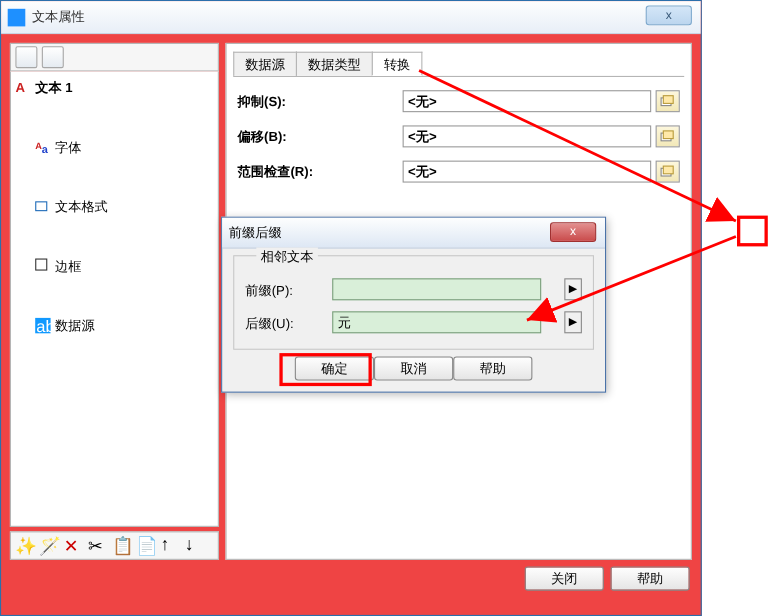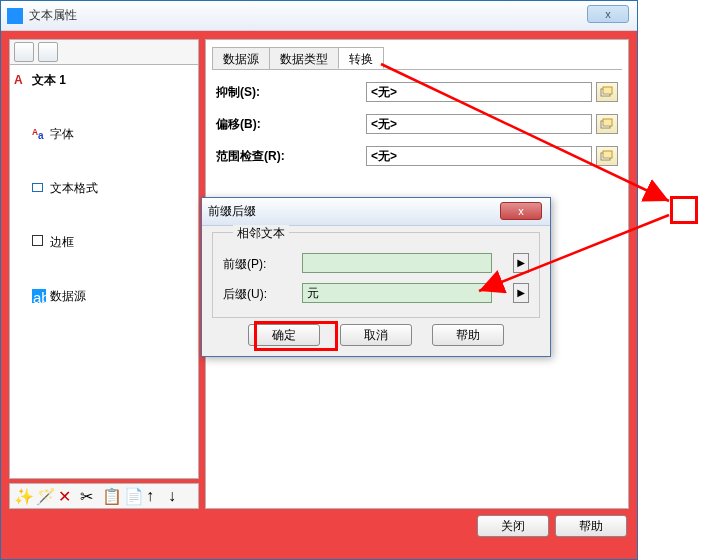--- a/index.html
+++ b/index.html
@@ -47,21 +47,21 @@
   
   .dialog { position: absolute; left: 200px; top: 196px; width: 350px; height: 160px; border: 1px solid #4a72a8; background:#f0f0f0; box-shadow: 2px 2px 8px rgba(0,0,0,0.3); z-index: 20;}
   .dialog .dtitle { height: 28px; background: linear-gradient(#fdfefe,#dde7f4); display:flex; align-items:center; padding:0 6px; font-size:12px; border-bottom:1px solid #c0cde0; position:relative;}
   .dialog .dtitle .dclose { position:absolute; right:8px; top:4px; width:42px; height:18px; background:linear-gradient(#e39090,#c94b4b); border:1px solid #a03030; border-radius:3px; text-align:center; font-size:11px; color:#fff; line-height:16px; font-family:Arial;}
   .dialog .group { margin: 6px 10px 4px; border: 1px solid #c8c8c8; background:#f0f0f0; padding: 16px 10px 8px; position:relative; }
   .dialog .group .glegend { position:absolute; top:-8px; left:20px; background:#f0f0f0; padding:0 4px; font-size:12px;}
   .dialog .drow { display:flex; align-items:flex-end; height:24px; margin-bottom:6px; font-size:12px;gap:19px;}
   .dialog .drow .dlbl { width: 60px; }
   .dialog .drow .dinput { flex:1; height:20px; border:1px solid #7a9e7c; background:#d9efd9; padding:0 4px; font-size:12px; line-height:18px;}
   .dialog .drow .darrow { width:16px; height:20px; border:1px solid #888; background:#f0f0f0; margin-left:2px; text-align:center; font-size:10px; line-height:18px;}
-  .dialog .dbuttons { display:flex; gap:20px; justify-content:center; padding: 2px 0 8px;}
+  .dialog .dbuttons { display:flex; gap:0; justify-content:center; padding: 2px 0 8px;}
   .dialog .dbtn { width:72px; height:22px; border:1px solid #888; background:linear-gradient(#fefefe,#e5e5e5); font-size:12px; border-radius:3px; text-align:center; line-height:20px;}
   .highlight-box { position:absolute; border:3px solid #ff0000; pointer-events:none; z-index:30;}
 
   svg.arrow { position:absolute; top:0; left:0; pointer-events:none; z-index:25;}
 </style>
 </head>
 <body>
 
 <div class="window">
   <div class="titlebar">

